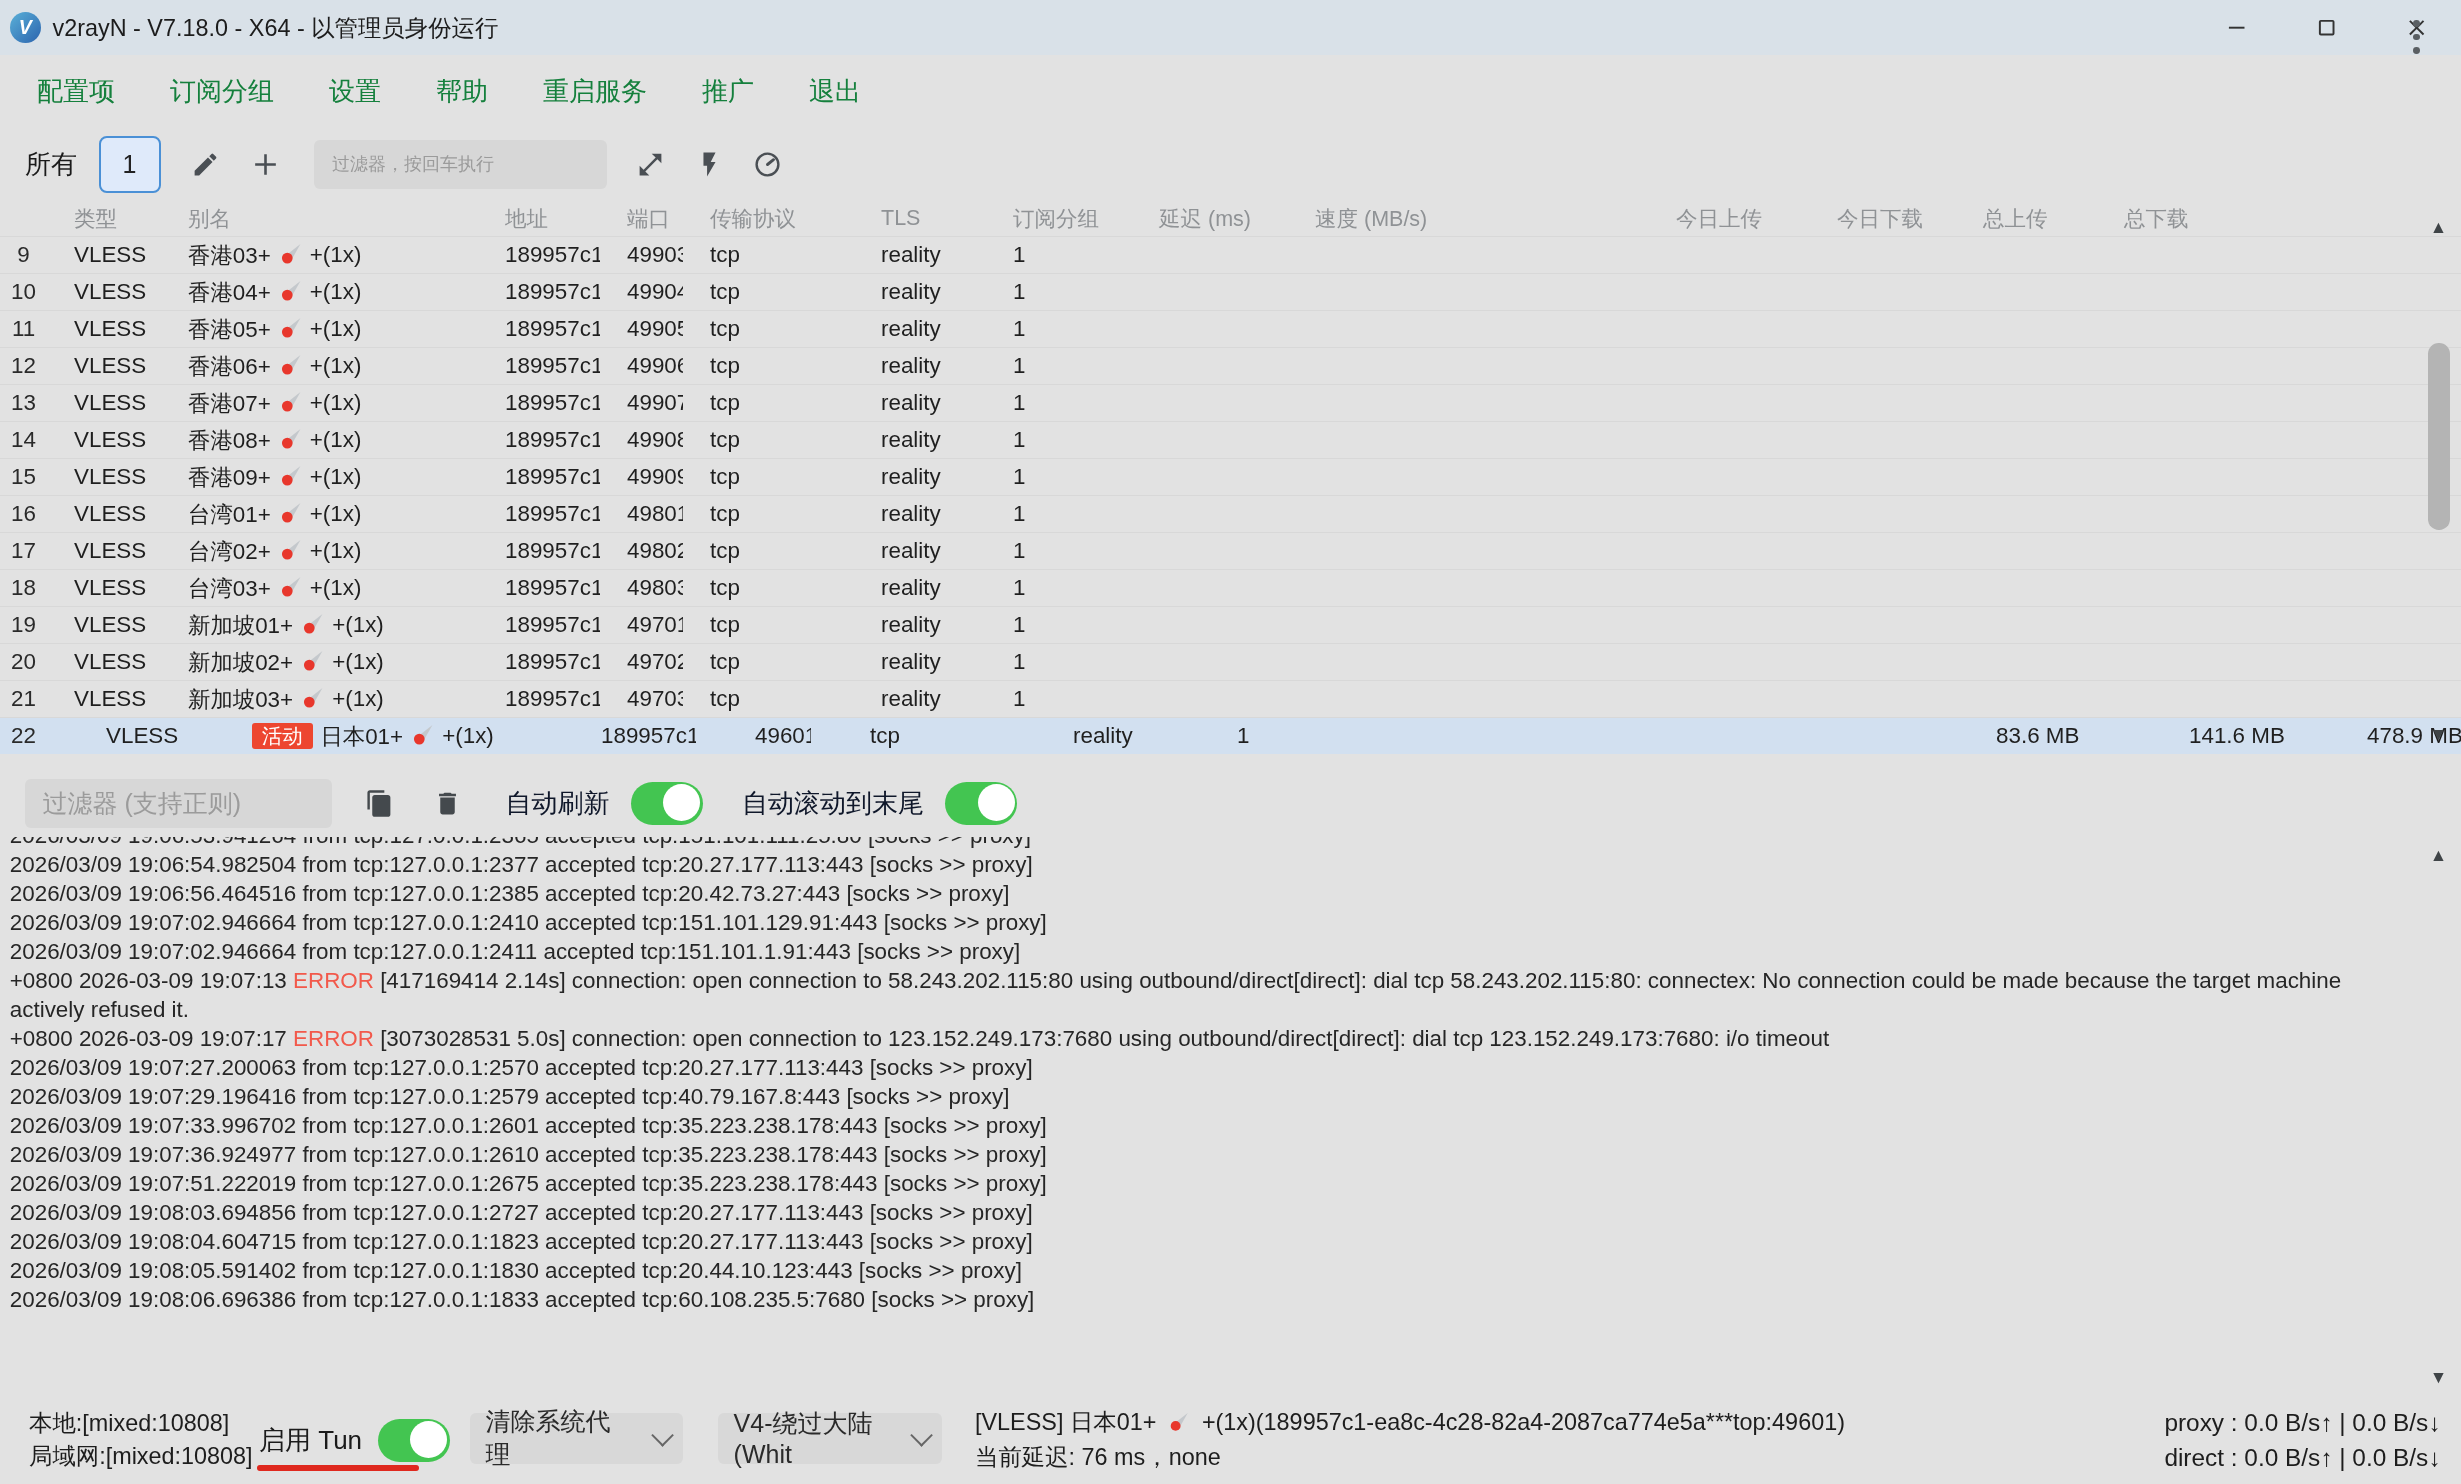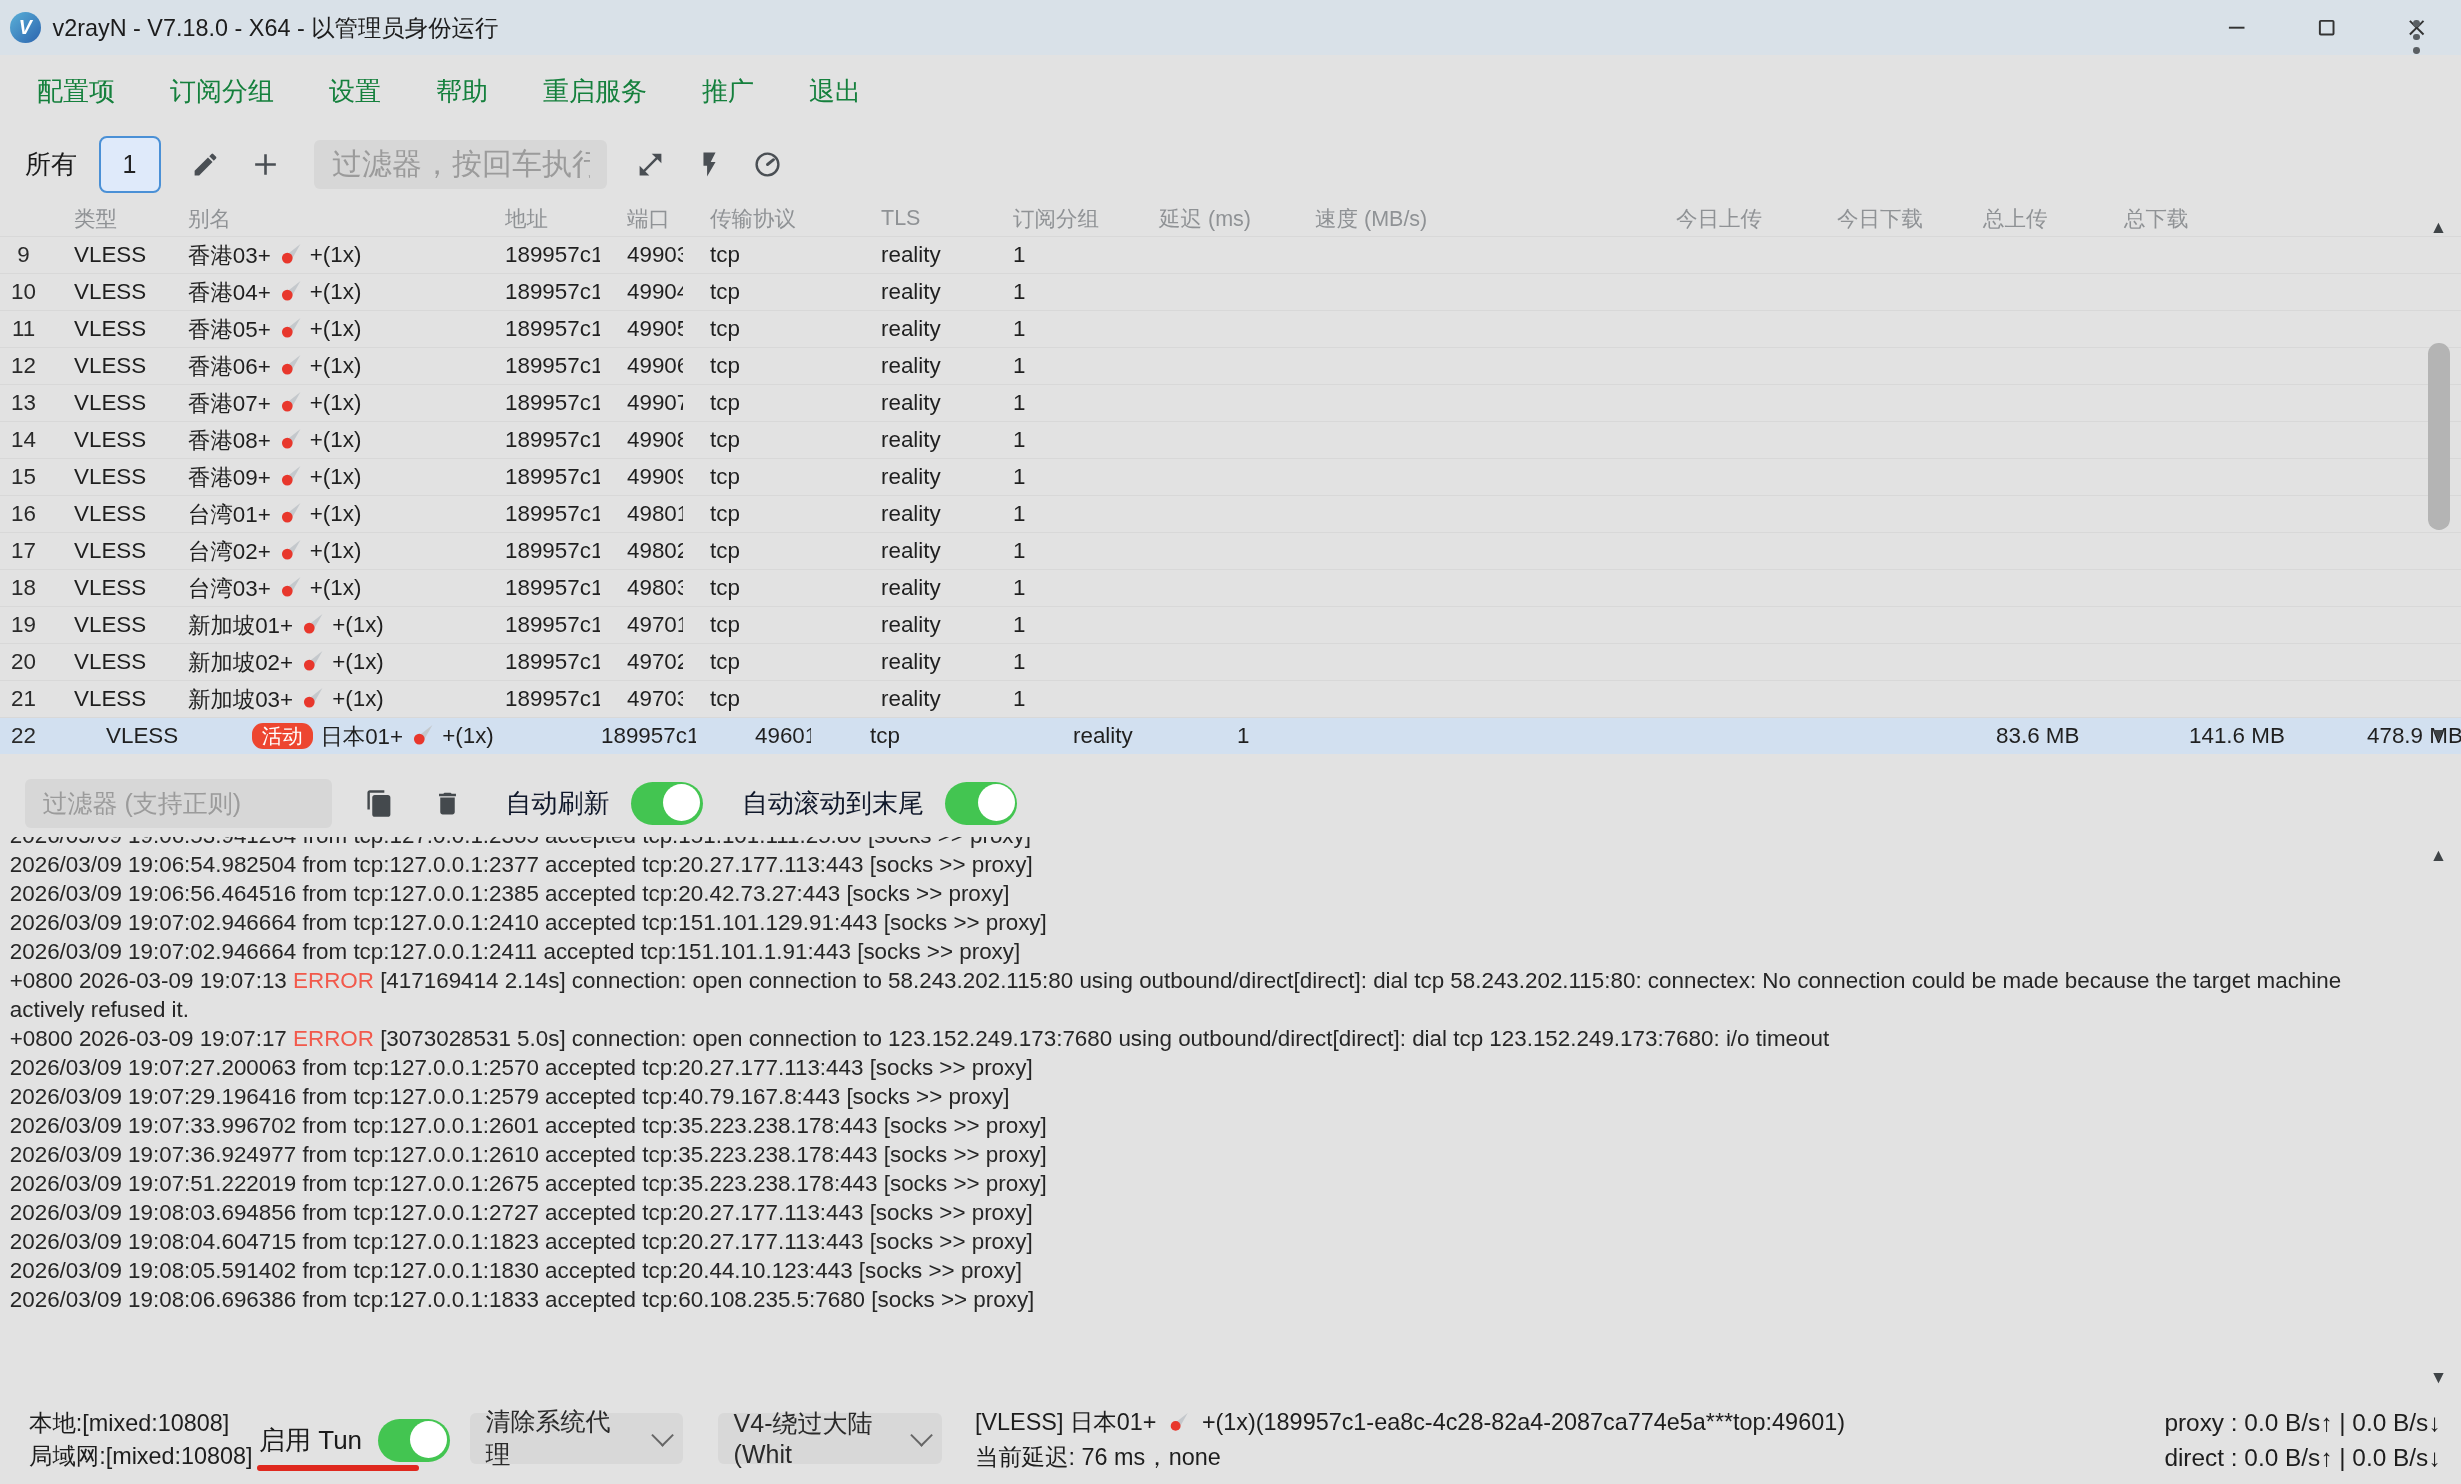--- a/index.html
+++ b/index.html
@@ -23,33 +23,33 @@
   .kebab{position:absolute;right:31px;top:15.6px;width:29px;height:43px;display:flex;flex-direction:column;align-items:center;justify-content:center;gap:6.8px;}
   .kebab i{width:6.8px;height:6.8px;border-radius:50%;background:#5a5f63;display:block;}
   
   .toolbar{position:absolute;top:127px;left:0;width:2462px;height:74px;display:flex;align-items:center;}
   .tb-label{font-size:26px;color:#1b1b1b;margin-left:25px;}
   .group-box{width:62px;height:57px;margin-left:21.5px;border:2px solid #4a90d6;background:#dfeafa;border-radius:7.8px;
     display:flex;align-items:center;justify-content:center;font-size:25px;color:#222;}
   .tb-icon{width:43px;height:43px;display:flex;align-items:center;justify-content:center;}
   .tb-icon svg{fill:#4a4f54;}
   .tb-input{width:293px;height:49px;background:#d7d7d7;border:none;border-radius:5.9px;margin-left:27px;
-    font-size:30px;color:#333;padding:0 17.6px;font-family:inherit;}
+    font-size:18px;color:#333;padding:0 17.6px;font-family:inherit;}
   .tb-input::placeholder{color:#9b9b9b;}
   
   .table{position:absolute;top:201px;left:0;width:2462px;height:570px;}
   .thead,.trow{display:grid;grid-template-columns:47px 114px 317px 122px 83px 171px 132px 146px 156px 361px 161px 146px 141px 127px 1fr;}
   .thead{height:35px;align-items:center;}
   .th{font-size:21.5px;color:#8f9295;padding-left:27px;white-space:nowrap;overflow:hidden;}
   .th.first{padding-left:0;}
   .trow{height:37px;align-items:center;border-top:1px solid #d8d8d8;}
   .trow.sel{background:#d2e0f0;gap:32px;}
   .td{font-size:22.4px;color:#1f1f1f;padding-left:27px;white-space:nowrap;overflow:hidden;display:flex;align-items:center;gap:7.8px;}
   .td.num{padding-left:0;justify-content:center;color:#2a2a2a;}
-  .badge{background:#ed4630;color:#fff;font-size:20.5px;border-radius:11px;padding:2.9px 9.8px;line-height:1;display:inline-block;}
+  .badge{background:#ed4630;color:#fff;font-size:20.5px;border-radius:3px;padding:2.9px 9.8px;line-height:1;display:inline-block;}
   .comet{width:23.4px;height:23.4px;flex:0 0 auto;}
   
   .vscroll-arrow{position:absolute;font-size:17.6px;color:#3f4447;width:29px;text-align:center;}
   .vthumb{position:absolute;width:21.5px;background:#b4b4b4;border-radius:10.7px;}
   
   .filterbar{position:absolute;top:770px;left:0;width:2462px;height:66px;display:flex;align-items:center;}
   .fb-input{width:307px;height:49px;background:#d7d7d7;border:none;border-radius:5.9px;margin-left:25px;
     font-size:25px;color:#0369a1;padding:0 17.6px;font-family:inherit;}
   .fb-input::placeholder{color:#9b9b9b;}
   .fb-icon{width:45px;height:45px;display:flex;align-items:center;justify-content:center;}

